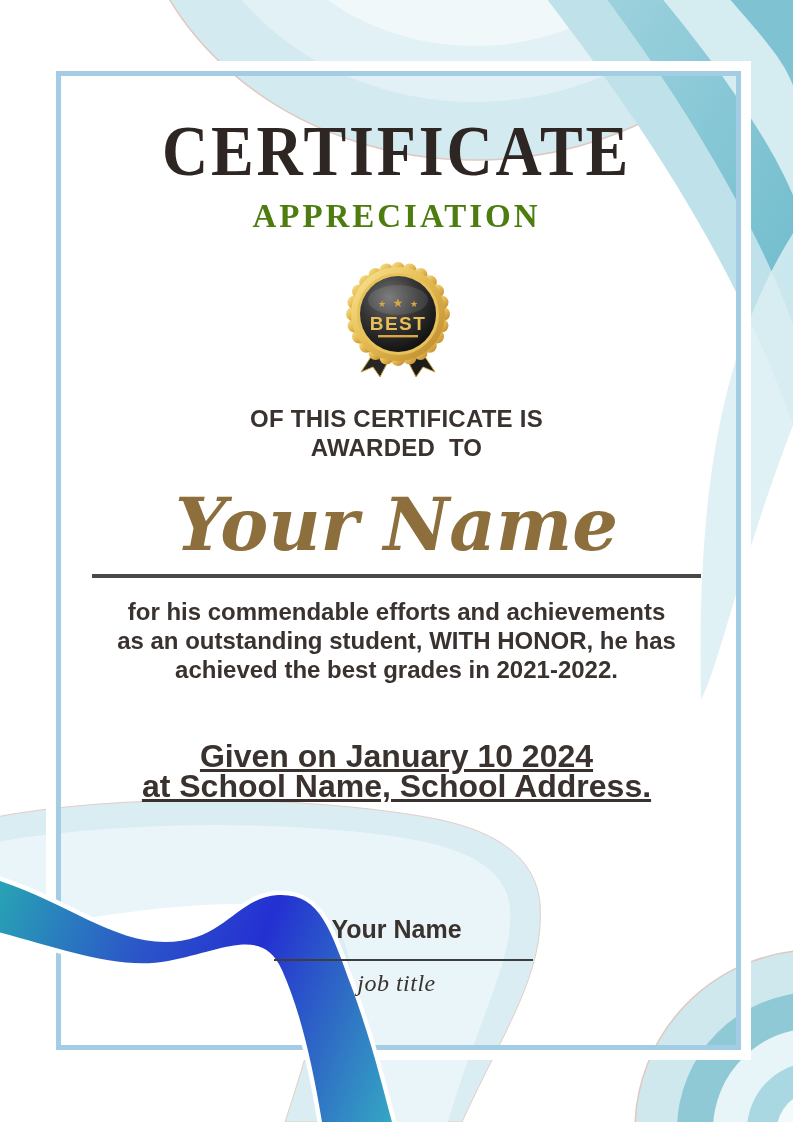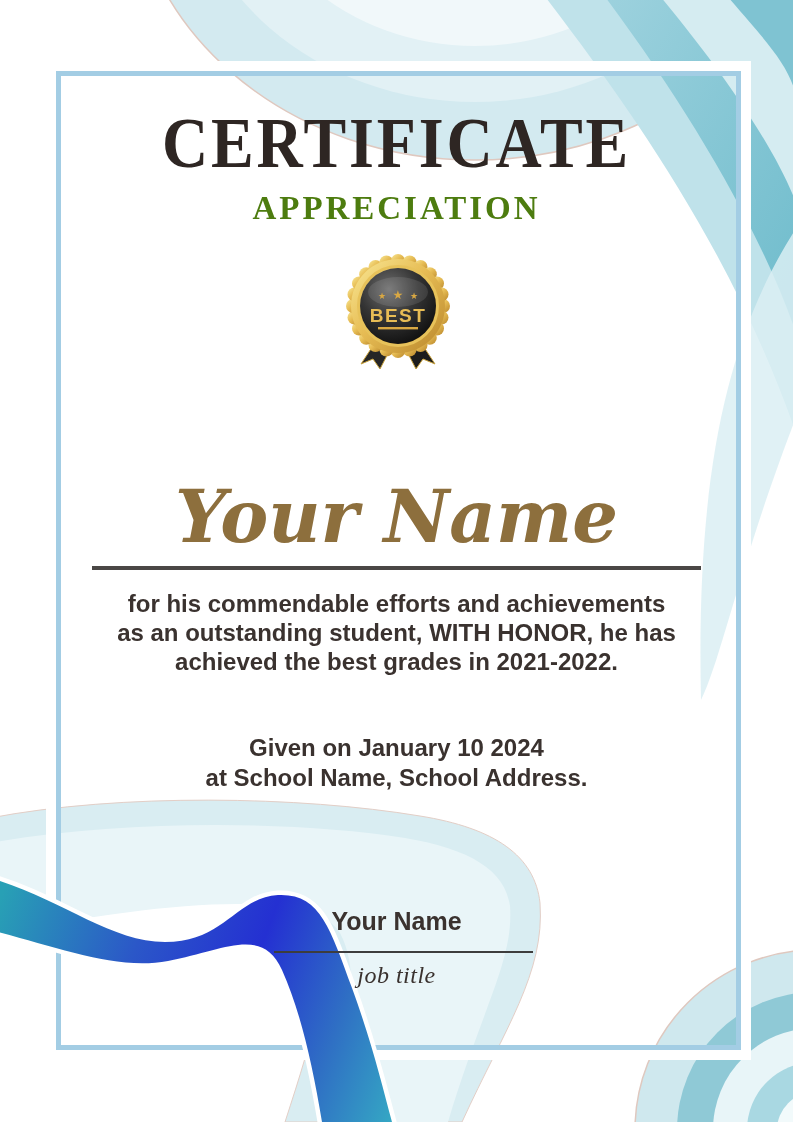--- a/index.html
+++ b/index.html
@@ -15,21 +15,21 @@
   .frame{
     position:absolute;
     left:56px;top:71px;
     width:675px;height:969px;
     border:5px solid #a3cde4;
     box-shadow:0 0 0 10px #ffffff;
     z-index:1;
     pointer-events:none;
   }
   #deco-over{z-index:2;pointer-events:none;}
-  .content{position:absolute;left:0;top:0;width:793px;height:982px;z-index:3;}
+  .content{position:absolute;left:0;top:8px;width:793px;height:982px;z-index:3;}
   .abs{position:absolute;left:0;width:793px;text-align:center;}
 
   .title{
     top:102px;
     font-family:"Liberation Serif",serif;
     font-weight:700;
     font-size:64px;
     letter-spacing:0.045em;
     color:#2e2623;
     transform:scaleY(1.12);
@@ -70,25 +70,26 @@
   .description{
     top:589px;
     font-size:24px;
     font-weight:700;
     color:#3a322f;
     line-height:29px;
     white-space:pre-line;
   }
   .issued{
     top:733px;
-    font-size:24px;
+    font-size:32px;
     font-weight:700;
     color:#3a322f;
     line-height:30px;
     white-space:pre-line;
+    text-decoration:underline;
   }
   .sig-name{
     top:907px;
     font-size:25px;
     font-weight:700;
     color:#3a322f;
   }
   .sig-line{
     position:absolute;
     left:274px;top:951px;
@@ -241,20 +242,22 @@
           <text x="54" y="47" font-size="9">★</text>
           <text x="70" y="47" font-size="12">★</text>
           <text x="86" y="47" font-size="9">★</text>
         </g>
 
         <text x="70" y="70" font-size="19" font-weight="bold" letter-spacing="1.5" fill="#e8bd55" font-family="Liberation Sans, sans-serif" text-anchor="middle">BEST</text>
         <rect x="50" y="75" width="40" height="2.4" fill="#d9a843"></rect>
       </svg>
     </div>
 
+    <div class="abs awarded">OF THIS CERTIFICATE IS
+AWARDED  TO</div>
 
     <div class="abs recipient">Your Name</div>
 
     <div class="rule"></div>
 
     <div class="abs description">for his commendable efforts and achievements
 as an outstanding student, WITH HONOR, he has
 achieved the best grades in 2021-2022.</div>
 
     <div class="abs issued">Given on January 10 2024

